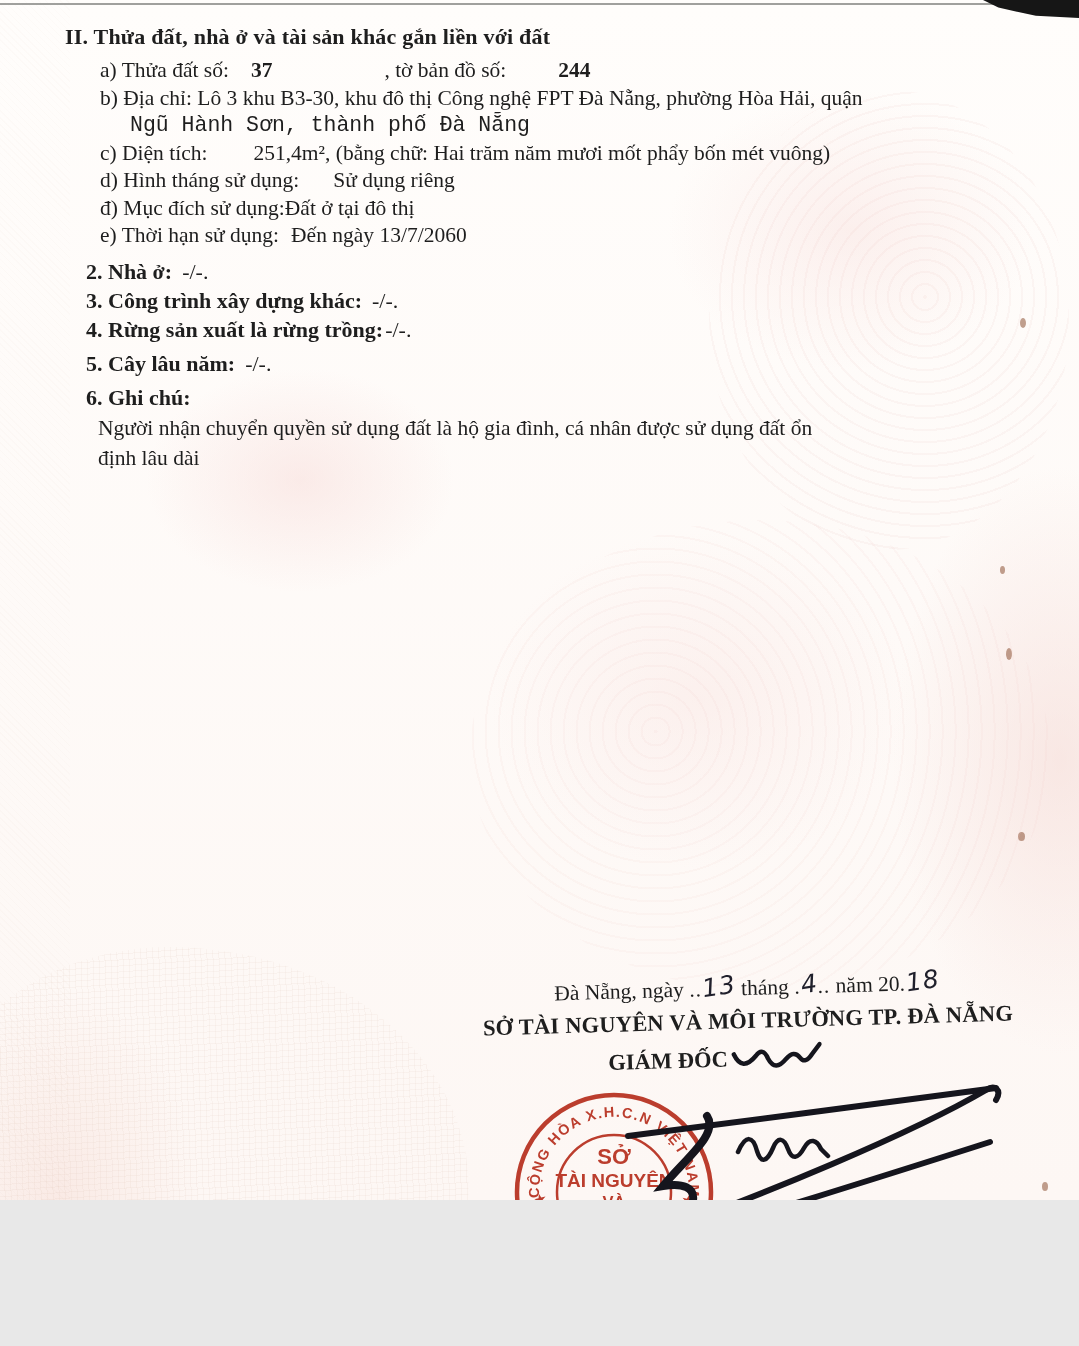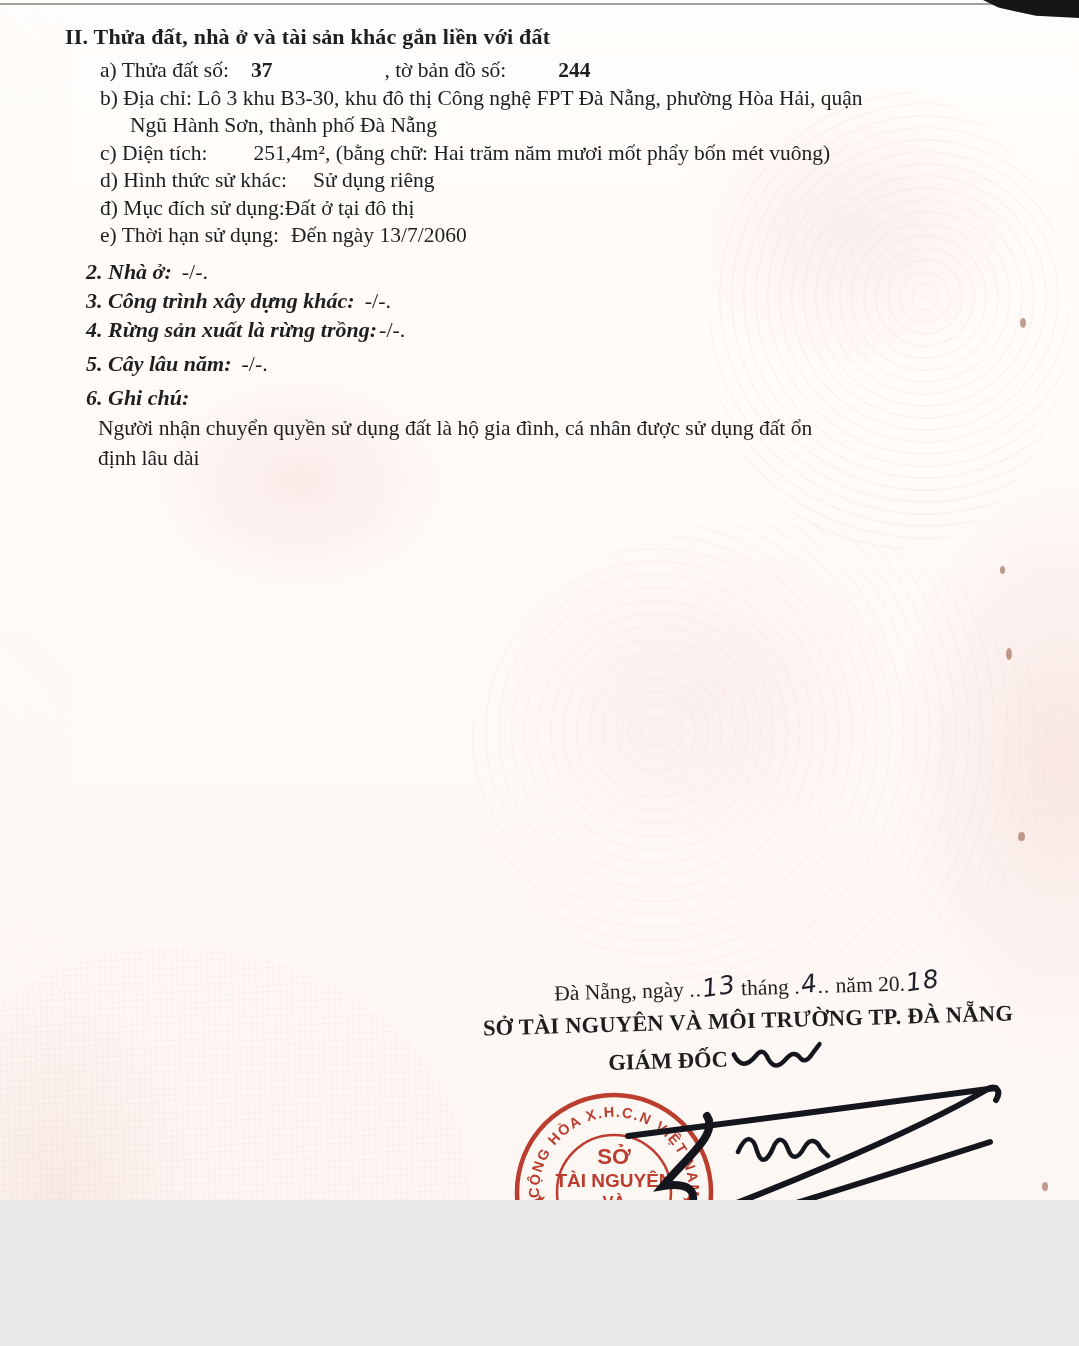--- a/index.html
+++ b/index.html
@@ -29,31 +29,31 @@
     background:
       repeating-linear-gradient(80deg, rgba(196,160,138,.10) 0 1px, transparent 1px 6px),
       repeating-linear-gradient(-12deg, rgba(196,160,138,.10) 0 1px, transparent 1px 6px);}
   .tex-left{left:0;top:0;width:70px;height:100%;opacity:.6;
     background:repeating-linear-gradient(45deg, rgba(205,170,150,.06) 0 1px, transparent 1px 5px);}
   
   .content{position:absolute;left:0;top:24px;width:100%;}
   .section-title{margin:0 0 7px 65px;font-size:22px;font-weight:bold;letter-spacing:.2px;}
   .sub-heading{margin:0 0 2px 88px;font-size:22px;font-weight:bold;font-style:italic;}
   .row{margin-left:100px;font-size:21.5px;line-height:27.5px;}
-  .indent2{margin-left:130px;}
+  .indent2{margin-left:130px;font-family:Liberation Mono, monospace;}
   .gap-a1{margin-left:22px;font-weight:bold;text-align:center;}
   .gap-a2{margin-left:112px;}
   .gap-a3{margin-left:52px;font-weight:bold;}
   .gap-c{margin-left:46px;}
-  .gap-d{margin-left:26px;}
+  .gap-d{margin-left:34px;}
   .gap-dd{}
   .gap-e{margin-left:12px;}
   .gap-g{margin-left:8px;}
   .numbered{margin-left:86px;font-size:22px;line-height:29px;}
-  .numbered .lbl{font-weight:bold;font-style:italic;}
+  .numbered .lbl{font-weight:bold;}
   .numbered .val{margin-left:10px;}
   .mt5{margin-top:5px;} .mt7{margin-top:7px;}
   .note{margin-left:98px;font-size:21.5px;line-height:30px;margin-top:1px;}
   
   .signing{position:absolute;left:430px;top:972px;width:636px;text-align:center;transform:rotate(-1.6deg);}
   .date-line{font-size:21.5px;white-space:nowrap;}
   .hw{font-family:"DejaVu Sans", sans-serif;font-style:italic;font-size:25px;display:inline-block;
       transform:rotate(-7deg);color:#20202c;letter-spacing:1px;position:relative;top:-1px;}
   .dots{letter-spacing:1px;}
   .org-line{font-weight:bold;font-size:22.5px;margin-top:7px;letter-spacing:.2px;white-space:nowrap;}
@@ -94,21 +94,21 @@
     </div>
     <div class="row indent2">
       <span>Ngũ Hành Sơn, thành phố Đà Nẵng</span>
     </div>
 
     <div class="row">
       <span>c) Diện tích:</span><span class="gap-c">251,4m², (bằng chữ: Hai trăm năm mươi mốt phẩy bốn mét vuông)</span>
     </div>
 
     <div class="row">
-      <span>d) Hình thức sử khác:</span><span class="gap-d">Sử dụng riêng</span>
+      <span>d) Hình tháng sử dụng:</span><span class="gap-d">Sử dụng riêng</span>
     </div>
 
     <div class="row">
       <span>đ) Mục đích sử dụng:</span><span class="gap-dd">Đất ở tại đô thị</span>
     </div>
 
     <div class="row">
       <span>e) Thời hạn sử dụng:</span><span class="gap-e">Đến ngày 13/7/2060</span>
     </div>
 

